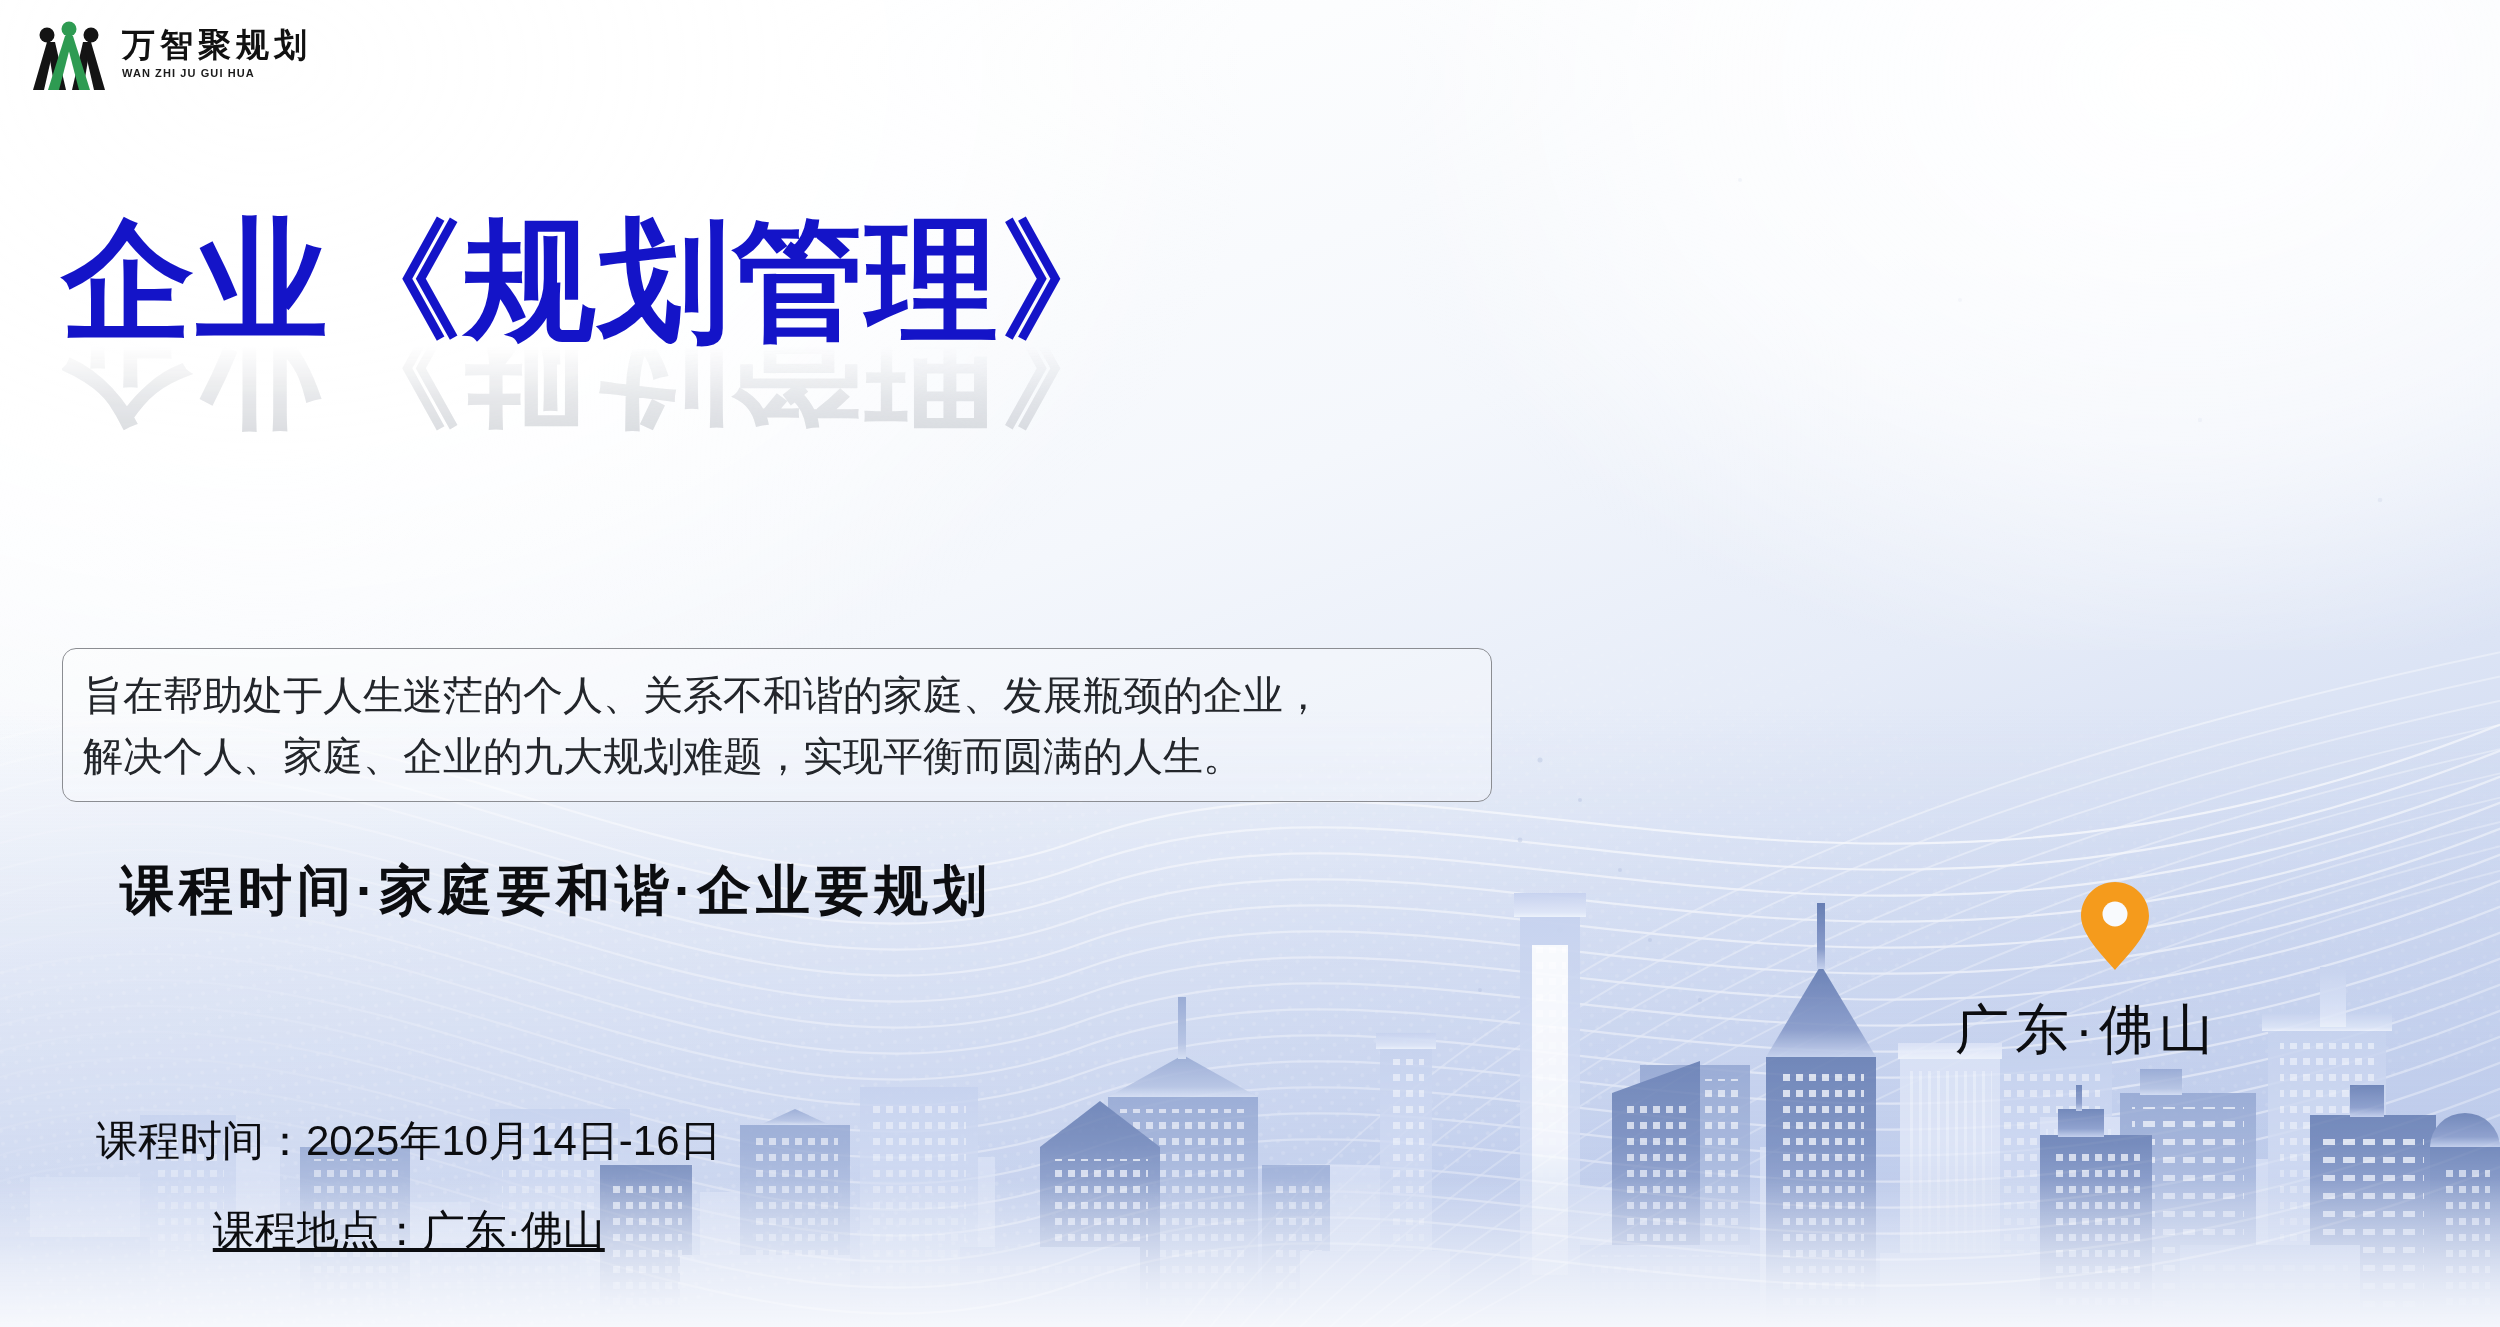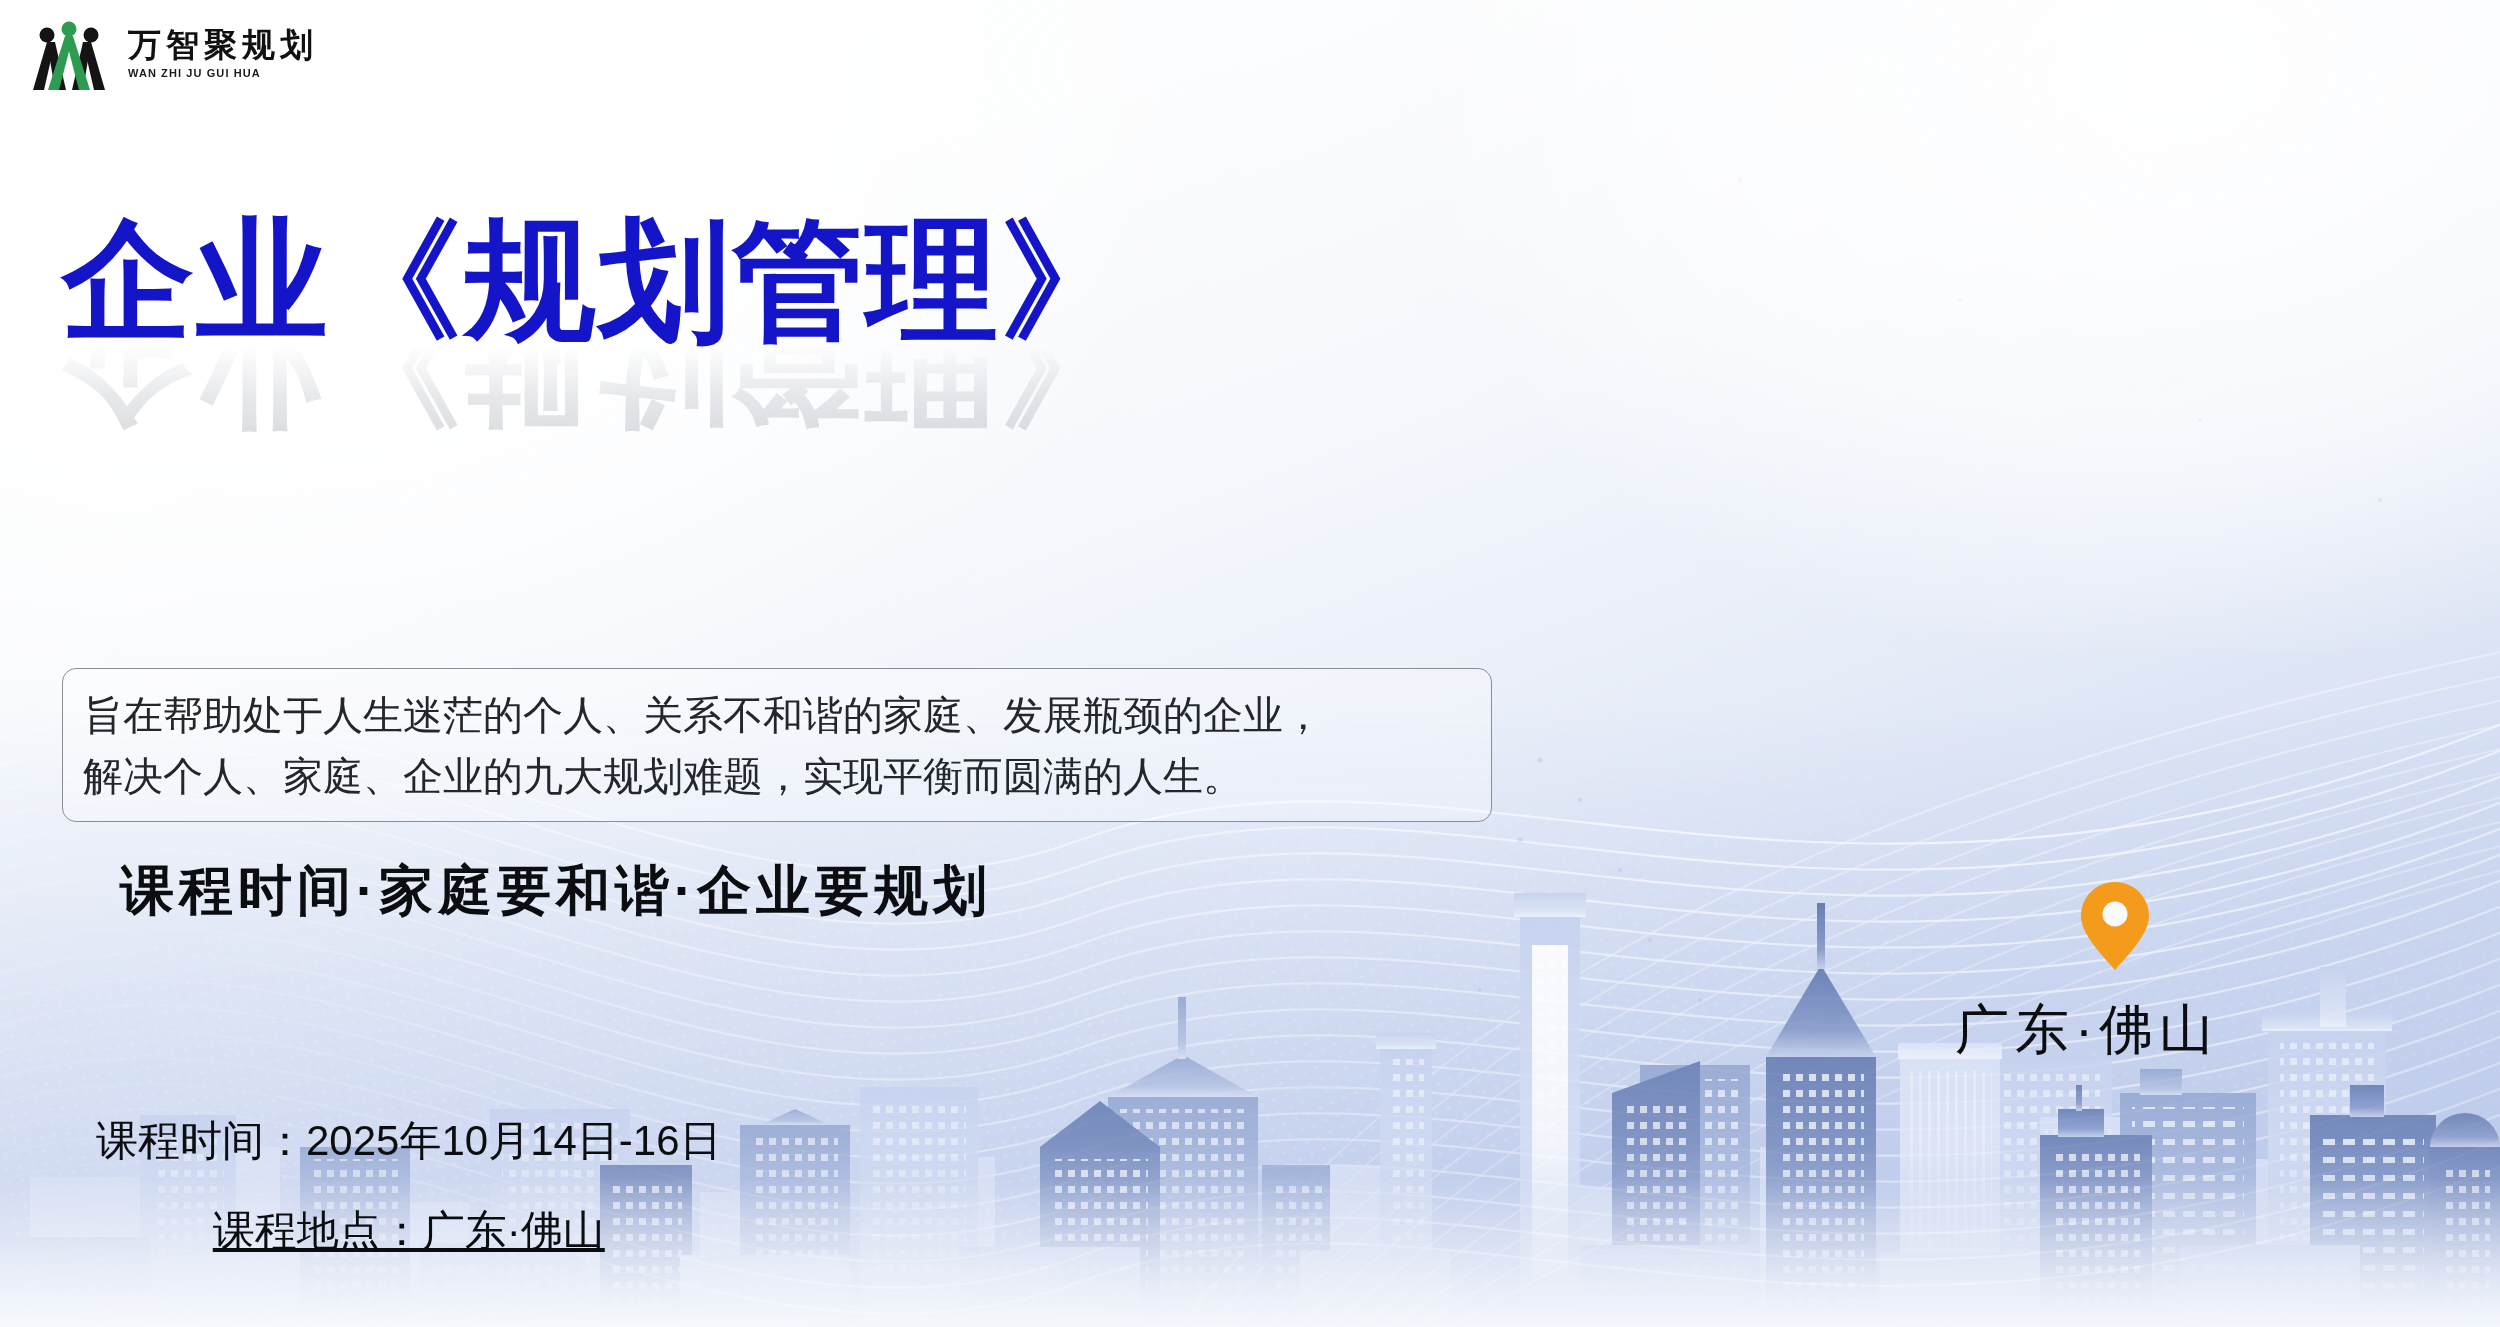--- a/index.html
+++ b/index.html
@@ -27,21 +27,21 @@
   .bottom-tint{
     position:absolute;left:0;right:0;bottom:0;height:620px;
     background:linear-gradient(180deg,rgba(186,200,235,0) 0%,rgba(181,196,233,.30) 45%,rgba(170,187,229,.52) 100%);
   }
   .bottom-fade{
     position:absolute;left:0;right:0;bottom:0;height:150px;
     background:linear-gradient(180deg,rgba(255,255,255,0) 0%,rgba(255,255,255,.55) 60%,rgba(255,255,255,.85) 100%);
   }
 
   
-  .logo{position:absolute;left:30px;top:18px;display:flex;align-items:center;gap:20px;}
+  .logo{position:absolute;left:30px;top:18px;display:flex;align-items:center;gap:14px;}
   .logo-mark{width:78px;height:72px;display:block;}
   .logo-words{display:flex;flex-direction:column;line-height:1;}
   .logo-cn{
     font-family:"Liberation Serif","DejaVu Serif",serif;
     font-size:33px;font-weight:700;color:#111;letter-spacing:5px;
   }
   .logo-en{
     font-size:11px;font-weight:700;color:#1b1b1b;letter-spacing:1.1px;margin-top:6px;
   }
 
@@ -61,21 +61,21 @@
     transform:scaleY(-1);
     -webkit-mask-image:linear-gradient(to top,rgba(0,0,0,0) 8%,rgba(0,0,0,.42) 62%,rgba(0,0,0,.60) 100%);
     mask-image:linear-gradient(to top,rgba(0,0,0,0) 8%,rgba(0,0,0,.42) 62%,rgba(0,0,0,.60) 100%);
     opacity:.85;
     margin-top:-12px;
     height:96px;overflow:hidden;
   }
 
   
   .desc-box{
-    position:absolute;left:62px;top:668px;width:1430px;
+    position:absolute;left:62px;top:648px;width:1430px;
     border:1.6px solid #8b8d92;border-radius:14px;
     padding:16px 18px 14px 20px;
     box-sizing:border-box;
     background:rgba(255,255,255,.28);
   }
   .desc-line{
     font-family:"Liberation Sans","DejaVu Sans",sans-serif;
     font-size:40px;color:#23262b;line-height:1.52;white-space:nowrap;
   }
 

